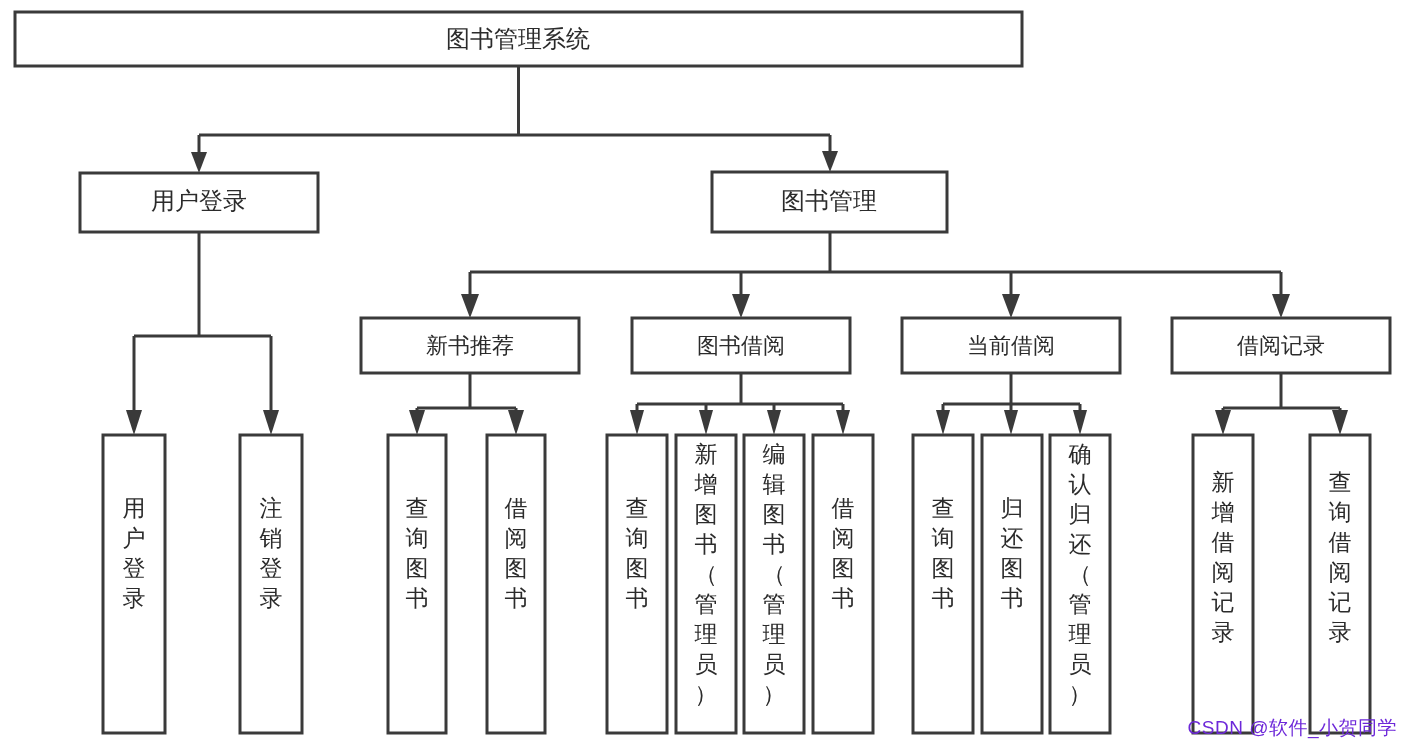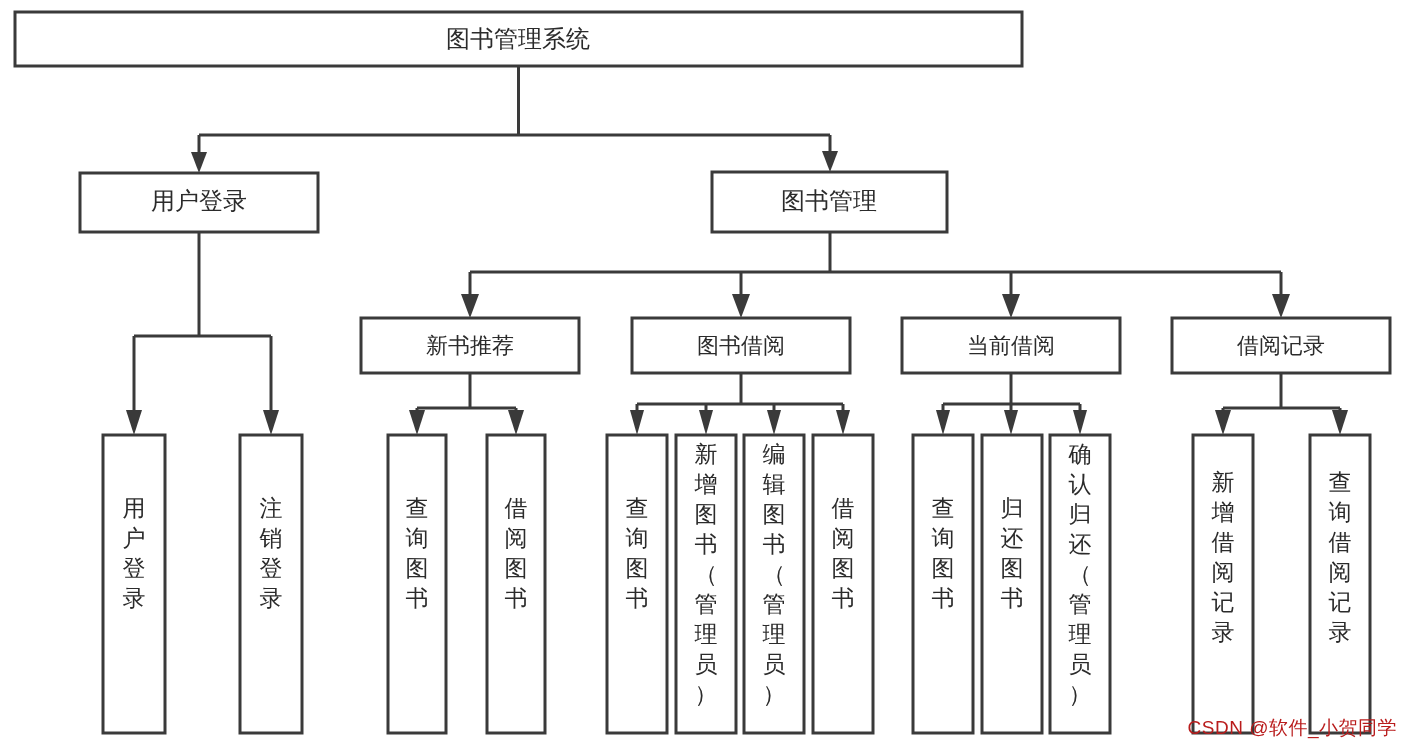--- a/index.html
+++ b/index.html
@@ -52,21 +52,21 @@
     font-family: "Liberation Sans", "DejaVu Sans", sans-serif;
     font-size: 23px;
     text-anchor: middle;
   }
   .watermark {
     position: absolute;
     right: 8px;
     bottom: 6px;
     font-family: "Liberation Sans", "DejaVu Sans", sans-serif;
     font-size: 19px;
-    color: #b91c1c;
+    color: #6d28d9;
     letter-spacing: 0.5px;
     white-space: nowrap;
     user-select: none;
   }
 </style>
 </head>
 <body>
 
 <svg id="diagram" viewBox="0 0 1405 747">
   <rect x="0" y="0" width="1405" height="747" fill="#ffffff"></rect>

